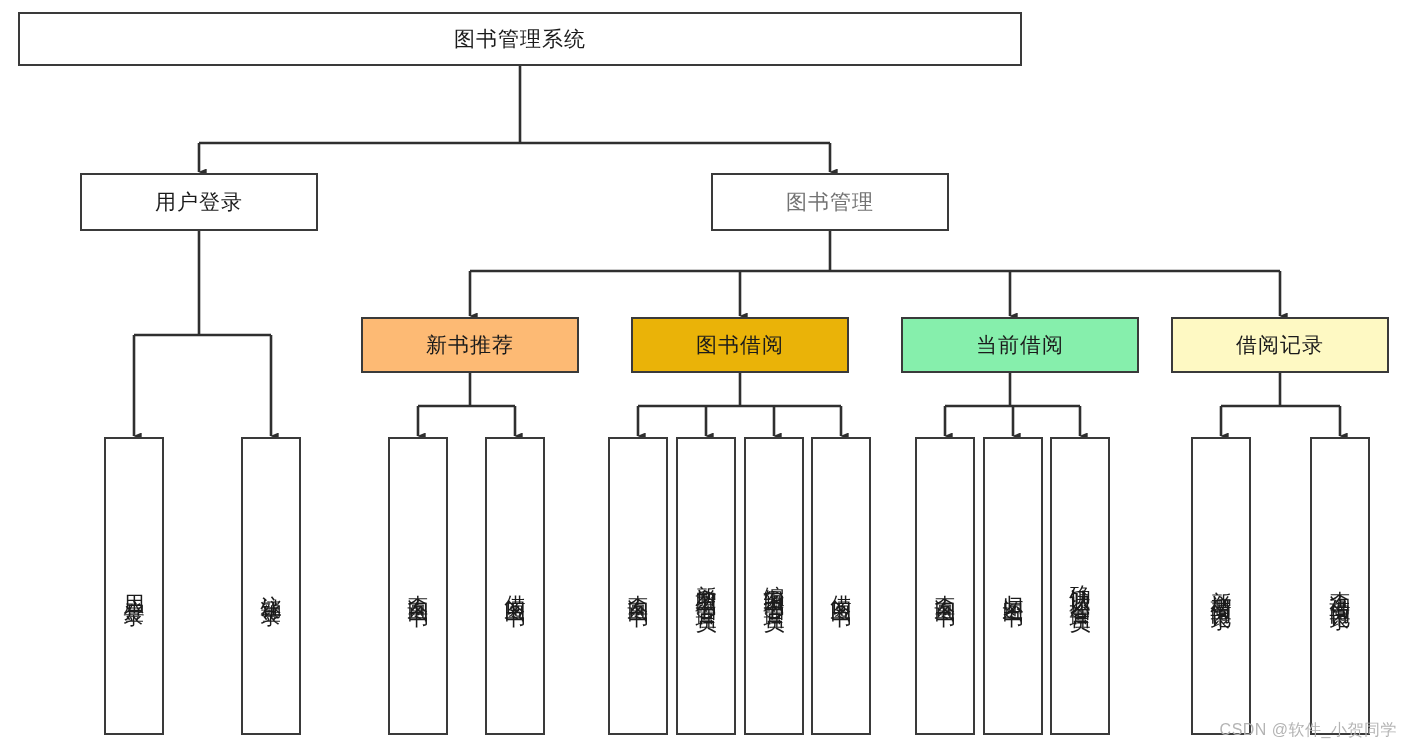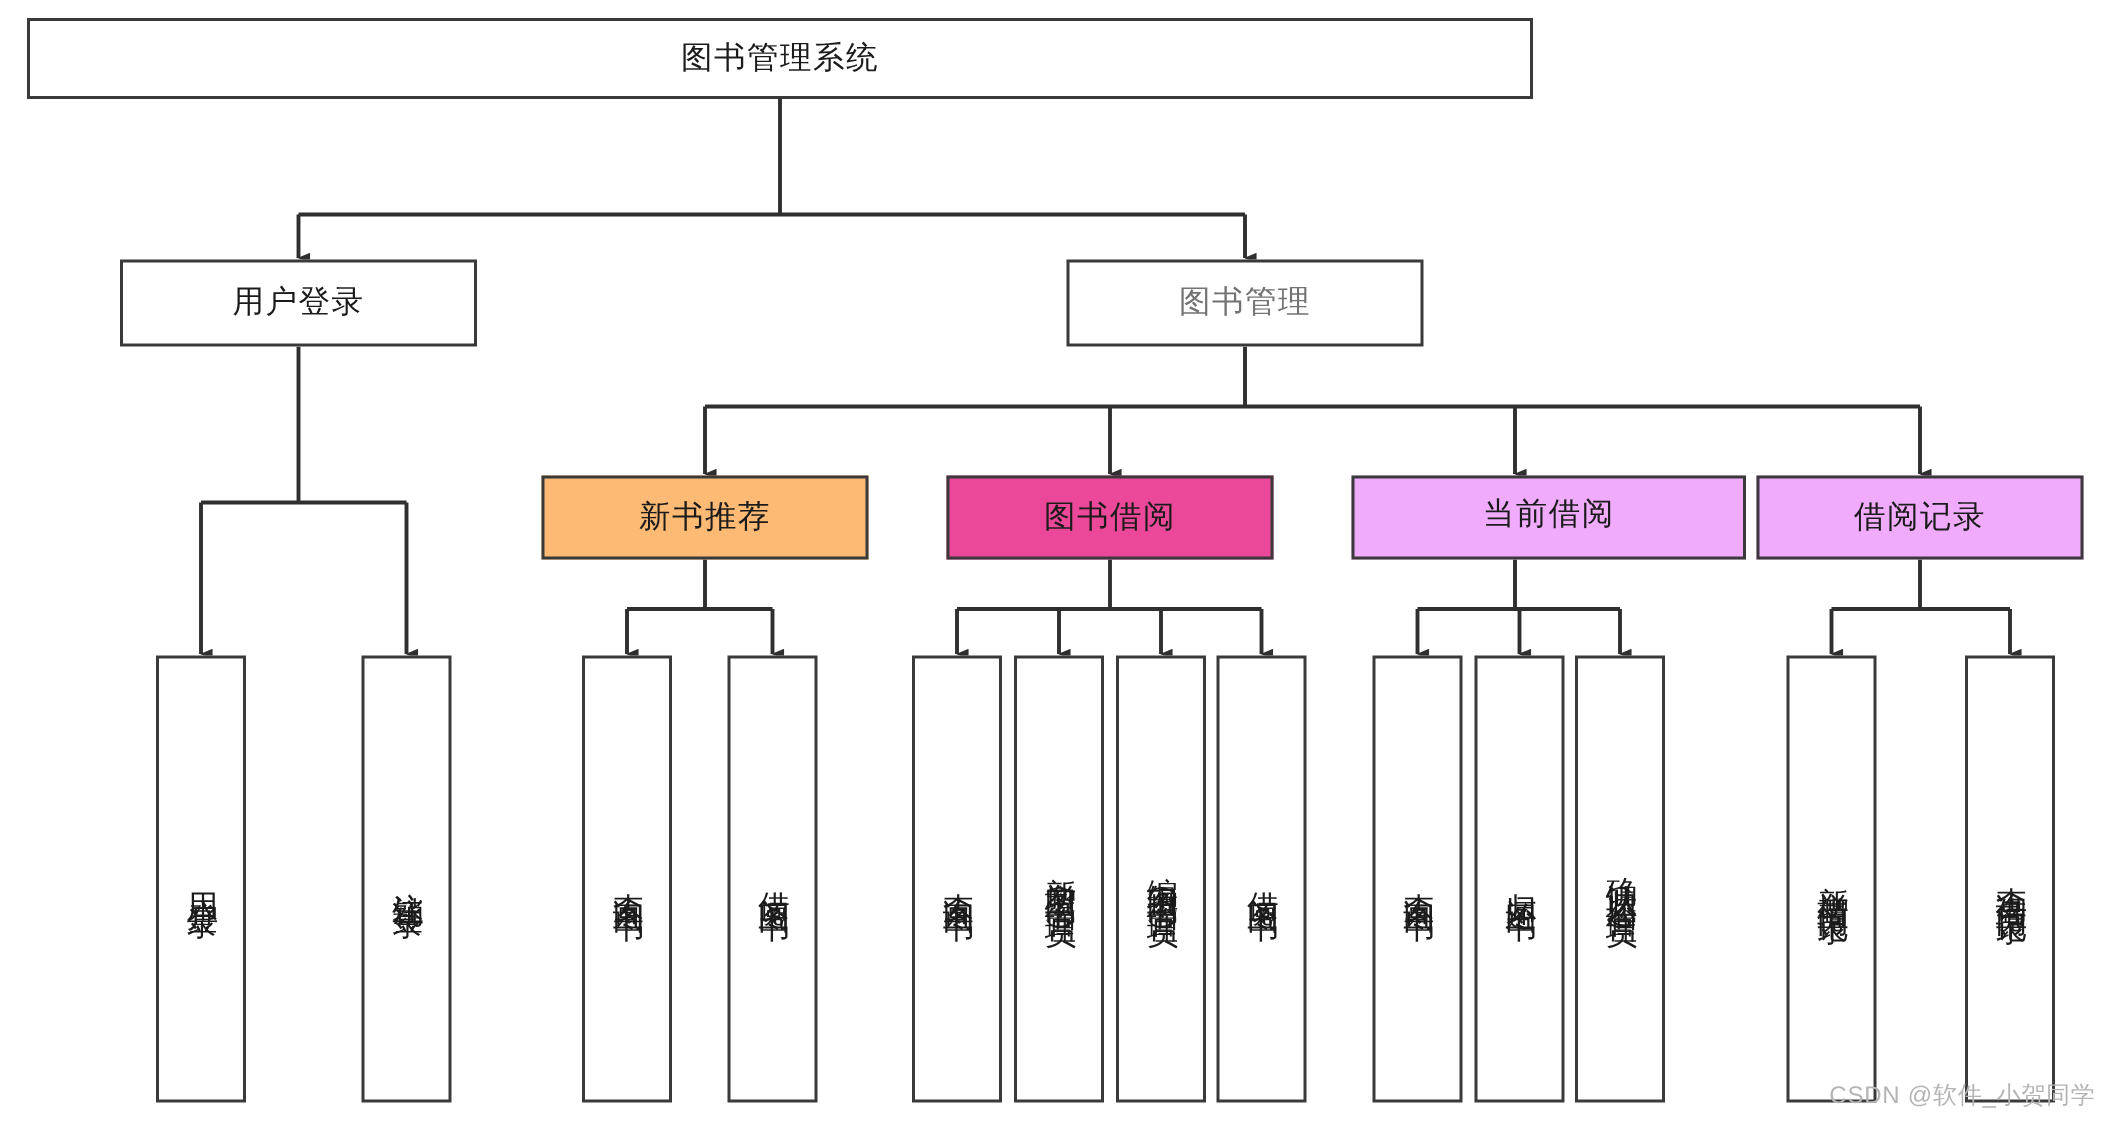--- a/index.html
+++ b/index.html
@@ -110,27 +110,27 @@
       </div>
       <div class="node horiz" style="left: 80px; top: 173px; width: 238px; height: 58px; border-color: rgb(58, 58, 58); background: rgb(255, 255, 255); color: rgb(27, 27, 27);">
         <span class="label">用户登录</span>
       </div>
       <div class="node horiz" style="left: 711px; top: 173px; width: 238px; height: 58px; border-color: rgb(58, 58, 58); background: rgb(255, 255, 255); color: #737373;">
         <span class="label">图书管理</span>
       </div>
       <div class="node horiz" style="left: 361px; top: 317px; width: 218px; height: 56px; border-color: rgb(58, 58, 58); background: #fdba74; color: rgb(27, 27, 27);">
         <span class="label">新书推荐</span>
       </div>
-      <div class="node horiz" style="left: 631px; top: 317px; width: 218px; height: 56px; border-color: rgb(58, 58, 58); background: #ec4899; color: rgb(27, 27, 27);">
+      <div class="node horiz" style="left: 631px; top: 317px; width: 218px; height: 56px; border-color: rgb(58, 58, 58); background: #eab308; color: rgb(27, 27, 27);">
         <span class="label">图书借阅</span>
       </div>
-      <div class="node horiz" style="left: 901px; top: 317px; width: 263px; height: 56px; border-color: rgb(58, 58, 58); background: #f0abfc; color: rgb(27, 27, 27); font-family: Liberation Mono, monospace;">
+      <div class="node horiz" style="left: 901px; top: 317px; width: 238px; height: 56px; border-color: rgb(58, 58, 58); background: #86efac; color: rgb(27, 27, 27);">
         <span class="label">当前借阅</span>
       </div>
-      <div class="node horiz" style="left: 1171px; top: 317px; width: 218px; height: 56px; border-color: rgb(58, 58, 58); background: #f0abfc; color: rgb(27, 27, 27);">
+      <div class="node horiz" style="left: 1171px; top: 317px; width: 218px; height: 56px; border-color: rgb(58, 58, 58); background: #fef9c3; color: rgb(27, 27, 27);">
         <span class="label">借阅记录</span>
       </div>
       <div class="node vert" style="left: 104px; top: 437px; width: 60px; height: 298px; border-color: rgb(58, 58, 58); background: rgb(255, 255, 255); color: rgb(27, 27, 27);">
         <span class="label">用户登录</span>
       </div>
       <div class="node vert" style="left: 241px; top: 437px; width: 60px; height: 298px; border-color: rgb(58, 58, 58); background: rgb(255, 255, 255); color: rgb(27, 27, 27);">
         <span class="label">注销登录</span>
       </div>
       <div class="node vert" style="left: 388px; top: 437px; width: 60px; height: 298px; border-color: rgb(58, 58, 58); background: rgb(255, 255, 255); color: rgb(27, 27, 27);">
         <span class="label">查询图书</span>

